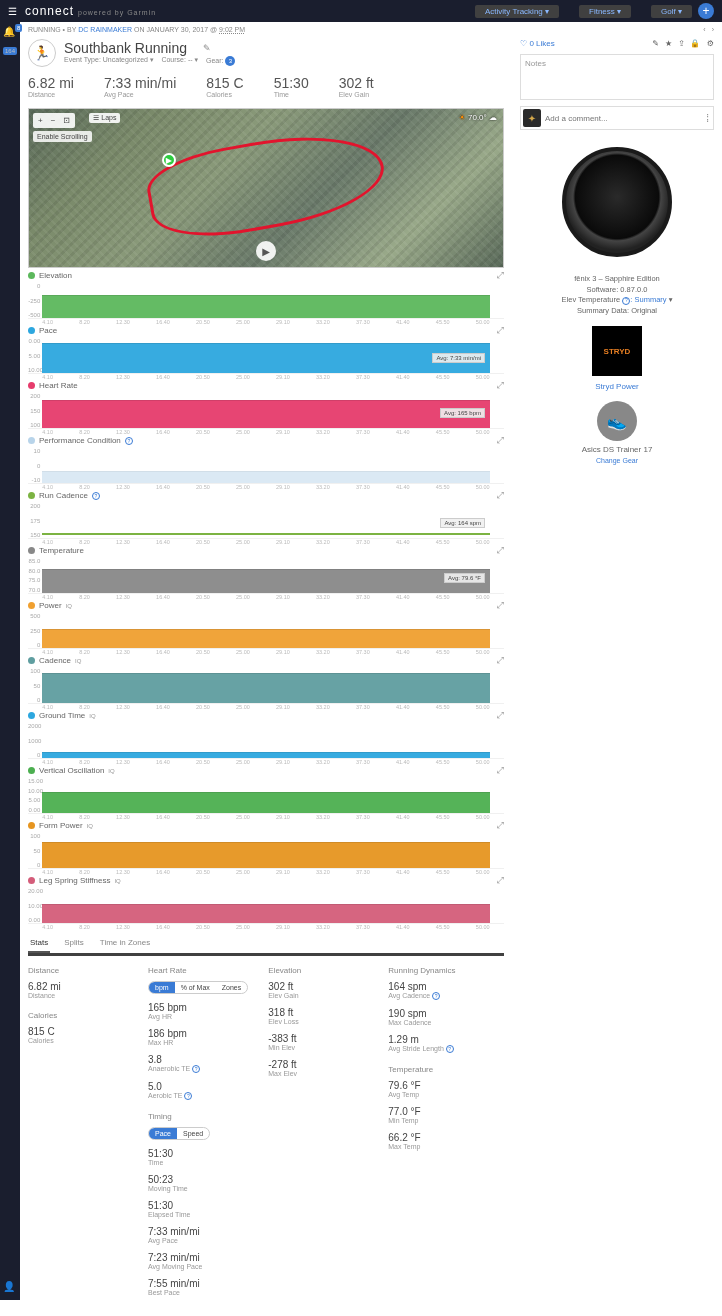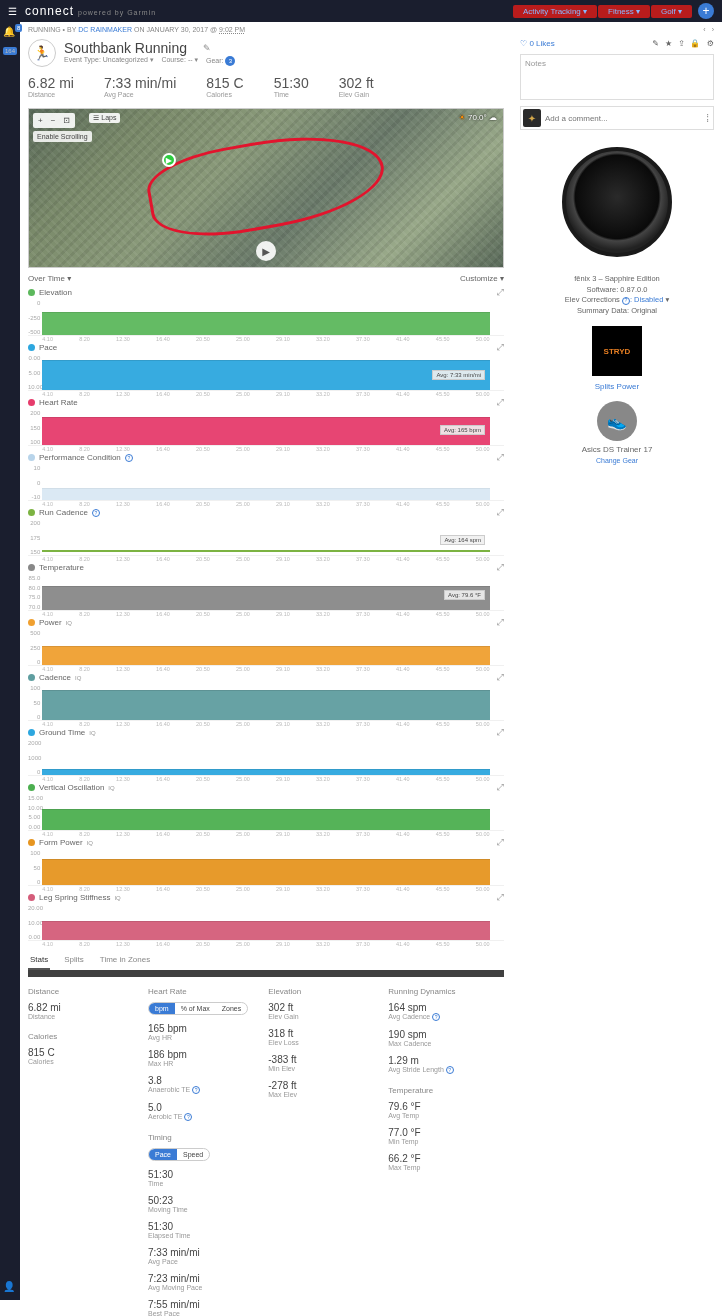--- a/index.html
+++ b/index.html
@@ -1,21 +1,21 @@
 <!DOCTYPE html>
 <html><head>
 <meta charset="utf-8">
 <style>
 * { margin:0; padding:0; box-sizing:border-box; font-family:Arial,Helvetica,sans-serif; }
 body { background:#fff; font-size:10px; color:#444; }
 .topbar { background:#1a1e2e; height:22px; display:flex; align-items:center; padding:0 8px; color:#fff; }
 .topbar .logo { font-size:12px; font-weight:300; letter-spacing:1px; }
 .topbar .logo small { font-size:7px; color:#888; margin-left:4px; }
 .topbar .spacer { flex:1; }
-.topbar .btn { background:#b91c1c; color:#8ab8ff; font-size:8px; padding:2px 10px; border-radius:2px; margin-left:1px; cursor:pointer; }
+.topbar .btn { background:#404040; color:#8ab8ff; font-size:8px; padding:2px 10px; border-radius:2px; margin-left:20px; cursor:pointer; }
 .topbar .plus { background:#3a7bd5; width:16px; height:16px; border-radius:50%; display:flex; align-items:center; justify-content:center; font-size:12px; margin-left:6px; cursor:pointer; }
 .leftnav { position:fixed; left:0; top:22px; bottom:16px; width:20px; background:#1a1e2e; display:flex; flex-direction:column; align-items:center; padding-top:4px; gap:10px; z-index:5; }
 .leftnav .ic { color:#bbb; font-size:10px; cursor:pointer; position:relative; }
 .leftnav .badge { background:#3a7bd5; color:#fff; font-size:6px; padding:1px 2px; border-radius:2px; position:absolute; top:-2px; right:-6px; }
 .page { margin-left:20px; padding:0; background:#fff; }
 .breadcrumb { font-size:7px; color:#888; padding:4px 8px; display:flex; align-items:center; }
 .breadcrumb a { color:#3a7bd5; text-decoration:none; }
 .breadcrumb .nav-arrows { margin-left:auto; display:flex; gap:6px; color:#888; cursor:pointer; }
 .main-row { display:flex; }
 .left-col { flex:1; padding:0 8px; }
@@ -47,21 +47,21 @@
 .chart-block { margin-bottom:4px; }
 .chart-title { font-size:8px; color:#666; display:flex; align-items:center; gap:4px; padding:2px 0; }
 .chart-title .dot { width:7px; height:7px; border-radius:50%; }
 .chart-title .expand { margin-left:auto; cursor:pointer; color:#888; font-size:9px; }
 .chart-title .iq { font-size:6px; color:#999; }
 .chart-canvas { height:36px; position:relative; background:#fff; border-bottom:1px solid #f0f0f0; }
 .chart-fill { position:absolute; left:3%; right:3%; bottom:0; }
 .chart-axis { position:absolute; left:0; height:100%; width:3%; font-size:6px; color:#aaa; display:flex; flex-direction:column; justify-content:space-between; text-align:right; padding-right:2px; }
 .chart-ticks { position:absolute; left:3%; right:3%; bottom:-7px; display:flex; justify-content:space-between; font-size:5.5px; color:#bbb; }
 .chart-avg { position:absolute; right:4%; bottom:30%; background:rgba(240,240,240,0.9); font-size:6px; padding:1px 3px; border:1px solid #ccc; }
-.tabs { display:flex; gap:12px; border-bottom:7px solid #404040; margin-top:10px; }
+.tabs { display:flex; gap:12px; border-bottom:3px solid #404040; margin-top:10px; }
 .tabs .tab { font-size:8px; color:#888; padding:4px 2px; cursor:pointer; }
 .tabs .tab.active { color:#333; border-bottom:2px solid #555; }
 .stats-grid { display:flex; gap:20px; padding:10px 0; flex-wrap:wrap; }
 .stats-col { min-width:100px; }
 .stats-col h4 { font-size:8px; color:#888; font-weight:400; margin-bottom:6px; }
 .stats-col .pair { margin-bottom:8px; }
 .stats-col .pair .pv { font-size:10px; color:#444; }
 .stats-col .pair .pl { font-size:7px; color:#999; }
 .pill-group { display:flex; border:1px solid #ccc; border-radius:8px; overflow:hidden; font-size:7px; margin-bottom:8px; width:fit-content; }
 .pill-group span { padding:2px 6px; cursor:pointer; }
@@ -160,24 +160,20 @@
             <span>⊡</span>
           </div>
         <div class="map-laps">☰ <span>Laps</span></div>
         <div class="map-scroll">Enable Scrolling</div>
         <div class="map-temp"><span style="color:#ff8c00;">☀</span> <span>70.0°</span> ☁</div>
         <div class="map-route"></div>
         <div class="map-start">▶</div>
         <div class="map-play">▶</div>
       </div>
 
-      <div class="chart-head">
-        <span><span>Over Time</span> ▾</span>
-        <span><span>Customize</span> ▾</span>
-      </div>
 
       <div id="charts">
           <div class="chart-block">
      <div class="chart-title">
        <span class="dot" style="background:#5cb85c"></span>
        <span>Elevation</span>
        <span class="expand">⤢</span>
      </div>
      <div class="chart-canvas">
        <div class="chart-axis">
@@ -683,23 +679,23 @@
         <span class="av">✦</span>
         <input placeholder="Add a comment..." style="">
         <span style="color:#888;padding:0 2px;">⁞</span>
       </div>
       <div class="device-img">
           <div class="watch"></div>
         </div>
       <div class="device-info">
         <div>fēnix 3 – Sapphire Edition</div>
         <div>Software: 0.87.0.0</div>
-        <div><span>Elev Corrections</span> <span class="info-icon">?</span><a href="#">: Disabled</a> ▾</div>
+        <div><span>Elev Temperature</span> <span class="info-icon">?</span><a href="#">: Summary</a> ▾</div>
         <div>Summary Data: Original</div>
       </div>
       <div class="stryd-box">STRYD</div>
-      <div style="text-align:center;"><a href="#" style="color:#3a7bd5;font-size:8px;text-decoration:none;">Splits Power</a></div>
+      <div style="text-align:center;"><a href="#" style="color:#3a7bd5;font-size:8px;text-decoration:none;">Stryd Power</a></div>
       <div class="gear-box">👟</div>
       <div style="text-align:center;font-size:8px;color:#666;">Asics DS Trainer 17</div>
       <div style="text-align:center;"><a href="#" style="color:#3a7bd5;font-size:7px;text-decoration:none;">Change Gear</a></div>
     </div>
   </div>
 </div>
 
 </body></html>

